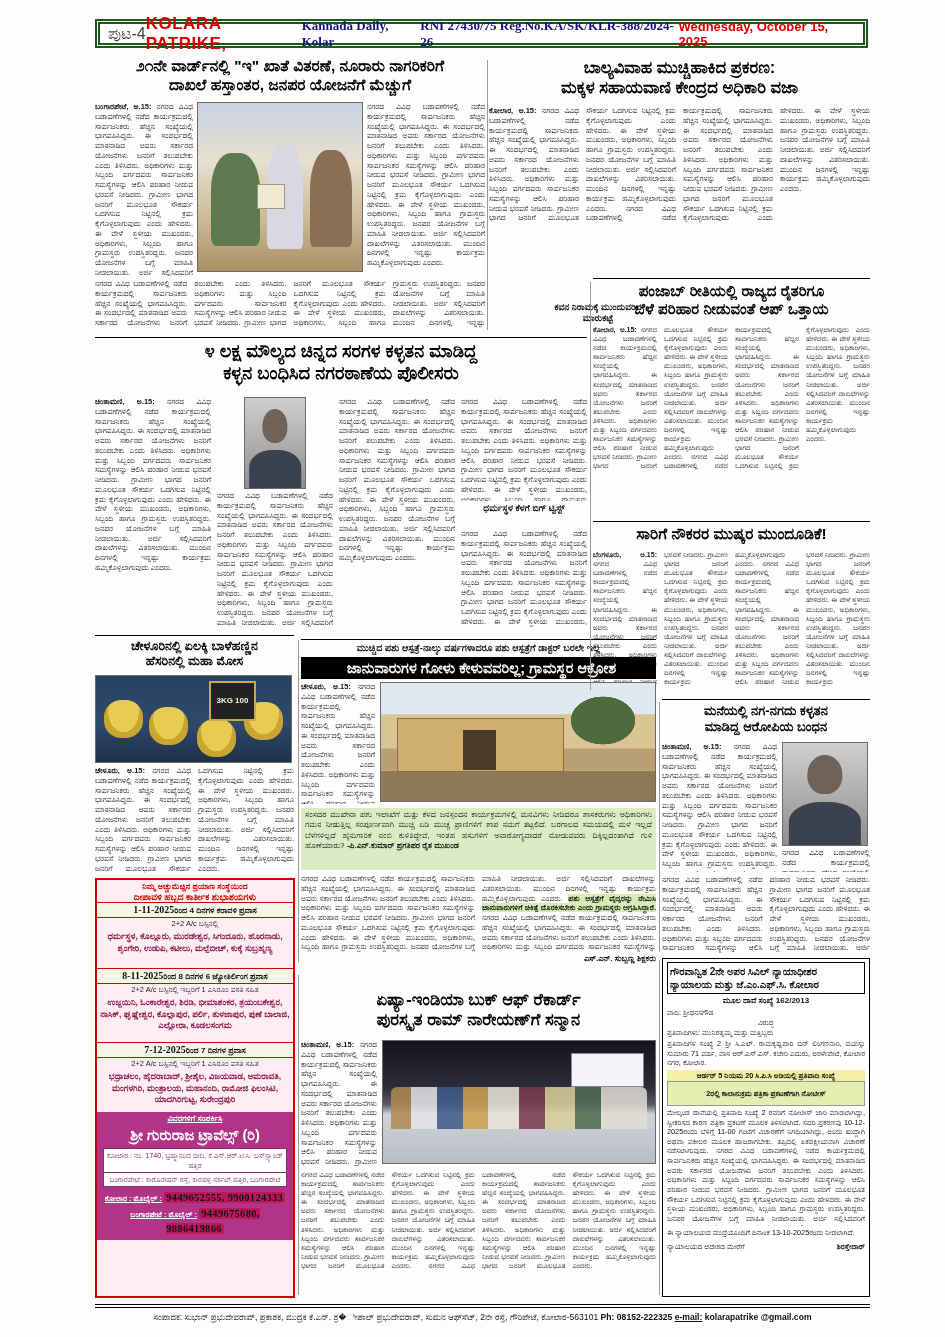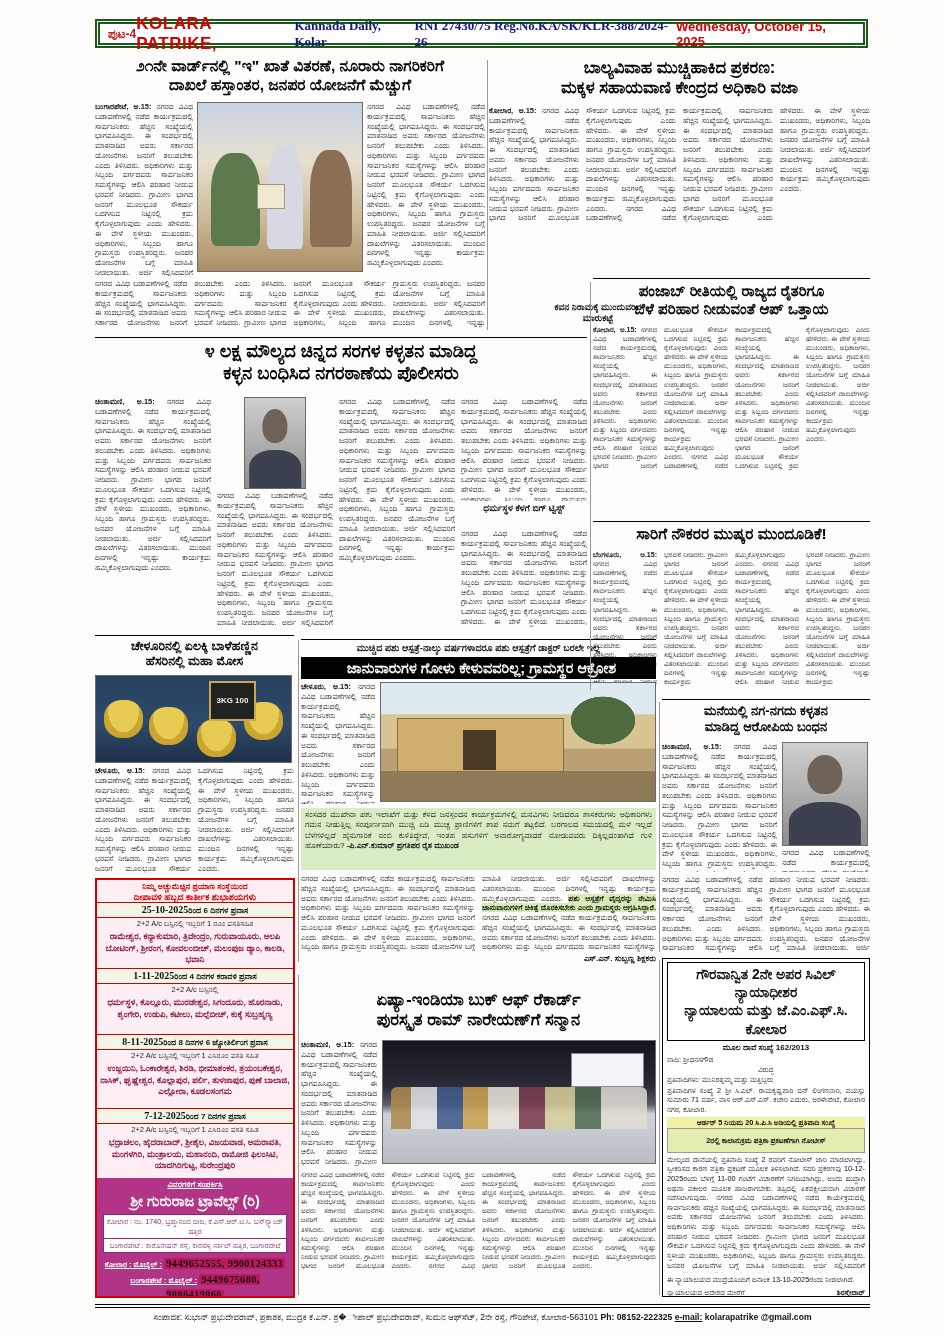--- a/index.html
+++ b/index.html
@@ -1,21 +1,21 @@
 <!DOCTYPE html>
 <html><head>
 <meta charset="utf-8">
 <style>
   html,body{margin:0;padding:0;background:#e9e7e2;font-family:"Liberation Sans",sans-serif;}
   #page{position:relative;width:945px;height:1337px;background:#fefdfb;margin:0 auto;overflow:hidden;color:#111;}
   .abs{position:absolute;}
   .vline{position:absolute;width:0;border-left:1px solid #9a9a9a;}
   
   #masthead{left:95px;top:19px;width:773px;height:29px;border:5px double #1b5a1b;display:flex;align-items:center;justify-content:space-between;padding:0 8px;box-sizing:border-box;background:#fff;}
-  #masthead .pg{font-size:12px;font-weight:bold;color:#b91c1c;}
+  #masthead .pg{font-size:16px;font-weight:normal;color:#404040;}
   #masthead .ttl{font-size:17px;font-weight:bold;color:#d60000;letter-spacing:.5px;}
   #masthead .sub{font-size:13px;font-weight:bold;color:#14147e;font-family:"Liberation Serif",serif;}
   #masthead .rni{font-size:13px;font-weight:bold;color:#14147e;font-family:"Liberation Serif",serif;}
   #masthead .dt{font-size:13px;font-weight:bold;color:#d60000;}
   
   .hl{font-weight:bold;text-align:center;color:#000;line-height:1.22;overflow:hidden;}
   .body{font-size:7.5px;line-height:1.3;text-align:justify;color:#161616;overflow:hidden;}
   .body b.dl{font-weight:bold;}
   .cols2{column-count:2;column-gap:7px;}
   .cols4{column-count:4;column-gap:7px;}
@@ -58,21 +58,21 @@
   #ad .company{font-size:14.5px;font-weight:bold;padding:2px 0 4px;}
   #ad .addrbox{background:#fff;margin:0 6px;border:1px solid #8c2a6e;color:#7a1f5c;font-size:7.2px;text-align:center;line-height:1.3;}
   #ad .addrbox .a1{border-bottom:1px solid #8c2a6e;padding:2px;}
   #ad .addrbox .a2{padding:2px;}
   #ad .phones{background:#b13487;padding:3px 4px 4px;color:#fff;}
   #ad .phline{text-align:center;line-height:1.45;}
   #ad .phlabel{text-decoration:underline;font-size:7.5px;font-weight:bold;}
   #ad .phnum{color:#fff;font-weight:bold;font-size:10.5px;font-family:"Liberation Serif",serif;letter-spacing:.3px;background:#be185d;color:#111;padding:0 2px;border-radius:2px;}
   
   #notice{left:662px;top:958px;width:208px;height:339px;border:1.5px solid #000;box-sizing:border-box;background:#fff;padding:3px 4px;font-size:7.3px;overflow:hidden;}
-  #notice .tbox{border:1px solid #000;text-align:center;font-weight:bold;font-size:14px;line-height:1.3;padding:2px;}
+  #notice .tbox{border:1px solid #000;font-weight:bold;font-size:10px;line-height:1.3;padding:2px;}
   #notice .case{text-align:center;font-weight:bold;padding:2px 0;font-size:8px;}
   #notice .vs{text-align:center;padding:1px 0;}
   #notice .hl1{background:#f3f0a6;font-weight:bold;text-align:center;padding:1px;}
   #notice .hl2{background:#e4eeb0;font-weight:bold;text-align:center;padding:7px;border:1px solid #999;}
   #notice p{margin:2px 0;text-align:justify;line-height:1.32;}
   
   #footer{left:95px;top:1304px;width:775px;border-top:4px double #000;padding-top:4px;font-size:8.6px;text-align:center;color:#111;}
   #footer b{font-weight:bold;}
   #footer .em{text-decoration:underline;font-weight:bold;}
 </style>
@@ -241,25 +241,20 @@
     </div>
     <div class="body cols2" style="height:78px;margin-top:3px;">
       <span>ನಗರದ ವಿವಿಧ ಬಡಾವಣೆಗಳಲ್ಲಿ ನಡೆದ ಕಾರ್ಯಕ್ರಮದಲ್ಲಿ ಸಾರ್ವಜನಿಕರು ಹೆಚ್ಚಿನ ಸಂಖ್ಯೆಯಲ್ಲಿ ಭಾಗವಹಿಸಿದ್ದರು. ಈ ಸಂದರ್ಭದಲ್ಲಿ ಮಾತನಾಡಿದ ಅವರು ಸರ್ಕಾರದ ಯೋಜನೆಗಳು ಜನರಿಗೆ ತಲುಪಬೇಕು ಎಂದು ತಿಳಿಸಿದರು. ಅಧಿಕಾರಿಗಳು ಮತ್ತು ಸಿಬ್ಬಂದಿ ವರ್ಗದವರು ಸಾರ್ವಜನಿಕರ ಸಮಸ್ಯೆಗಳನ್ನು ಆಲಿಸಿ ಪರಿಹಾರ ನೀಡುವ ಭರವಸೆ ನೀಡಿದರು. ಗ್ರಾಮೀಣ ಭಾಗದ ಜನರಿಗೆ ಮೂಲಭೂತ ಸೌಕರ್ಯ ಒದಗಿಸುವ ನಿಟ್ಟಿನಲ್ಲಿ ಕ್ರಮ ಕೈಗೊಳ್ಳಲಾಗುವುದು ಎಂದು ಹೇಳಿದರು. ಈ ವೇಳೆ ಸ್ಥಳೀಯ ಮುಖಂಡರು, ಅಧಿಕಾರಿಗಳು, ಸಿಬ್ಬಂದಿ ಹಾಗೂ ಗ್ರಾಮಸ್ಥರು ಉಪಸ್ಥಿತರಿದ್ದರು. ಜನಪರ ಯೋಜನೆಗಳ ಬಗ್ಗೆ ಮಾಹಿತಿ ನೀಡಲಾಯಿತು. ಅರ್ಜಿ ಸಲ್ಲಿಸಿದವರಿಗೆ ದಾಖಲೆಗಳನ್ನು ವಿತರಿಸಲಾಯಿತು. ಮುಂದಿನ ದಿನಗಳಲ್ಲಿ ಇನ್ನಷ್ಟು ಕಾರ್ಯಕ್ರಮ ಹಮ್ಮಿಕೊಳ್ಳಲಾಗುವುದು ಎಂದರು.</span>
     </div>
   </div>
 
   <div id="ad" class="abs">
     <div class="redline" style="font-size:8px;padding-top:2px;">ನಿಮ್ಮ ಅಚ್ಚುಮೆಚ್ಚಿನ ಪ್ರಯಾಣ ಸಂಸ್ಥೆಯಿಂದ</div>
     <div class="redline" style="font-size:9px;">ದೀಪಾವಳಿ ಹಬ್ಬದ ಕಾರ್ತೀಕ ಶುಭಾಶಯಗಳು</div>
 
-    <div>
-      <div class="daterow"><span class="d">25-10-2025</span><span>ರಿಂದ 6 ದಿನಗಳ ಪ್ರವಾಸ</span></div>
-      <div class="bus">2+2 A/c ಬಸ್ಸಿನಲ್ಲಿ ಇಬ್ಬರಿಗೆ 1 ರೂಂ ವಸತಿಸಹಿತ</div>
-      <div class="places" style="height:36px;">ರಾಮೇಶ್ವರ, ಕನ್ಯಾಕುಮಾರಿ, ತ್ರಿವೇಂದ್ರಂ, ಗುರುವಾಯೂರು, ಅಲಪಿ ಬೋಟಿಂಗ್, ಶ್ರೀರಂಗ, ಕೋವಲಂಬೀಚ್, ಮಲಂಪುಜ ಡ್ಯಾಂ, ಕಾಲಡಿ, ಭವಾನಿ</div>
-    </div>
     <div>
       <div class="daterow"><span class="d">1-11-2025</span><span>ರಿಂದ 4 ದಿನಗಳ ಕರಾವಳಿ ಪ್ರವಾಸ</span></div>
       <div class="bus">2+2 A/c ಬಸ್ಸಿನಲ್ಲಿ</div>
       <div class="places" style="height:36px;">ಧರ್ಮಸ್ಥಳ, ಕೊಲ್ಲೂರು, ಮುರಡೇಶ್ವರ, ಸಿಗಂದೂರು, ಹೊರನಾಡು, ಶೃಂಗೇರಿ, ಉಡುಪಿ, ಕಟೀಲು, ಮಲ್ಪೆಬೀಚ್, ಕುಕ್ಕೆ ಸುಬ್ರಹ್ಮಣ್ಯ</div>
     </div>
     <div>
       <div class="daterow"><span class="d">8-11-2025</span><span>ರಿಂದ 8 ದಿನಗಳ 6 ಜ್ಯೋತಿರ್ಲಿಂಗ ಪ್ರವಾಸ</span></div>
       <div class="bus">2+2 A/c ಬಸ್ಸಿನಲ್ಲಿ ಇಬ್ಬರಿಗೆ 1 ಎಸಿರೂಂ ವಸತಿ ಸಹಿತ</div>
       <div class="places" style="height:44px;">ಉಜ್ಜಯಿನಿ, ಓಂಕಾರೇಶ್ವರ, ಶಿರಡಿ, ಭೀಮಾಶಂಕರ, ತ್ರಯಂಬಕೇಶ್ವರ, ನಾಸಿಕ್, ಘೃಷ್ಣೇಶ್ವರ, ಕೊಲ್ಲಾಪುರ, ಪರ್ಲಿ, ತುಳಜಾಪುರ, ಪುಣೆ ಬಾಲಾಜಿ, ಎಲ್ಲೋರಾ, ಕೂಡಲಸಂಗಮ</div>
     </div>

